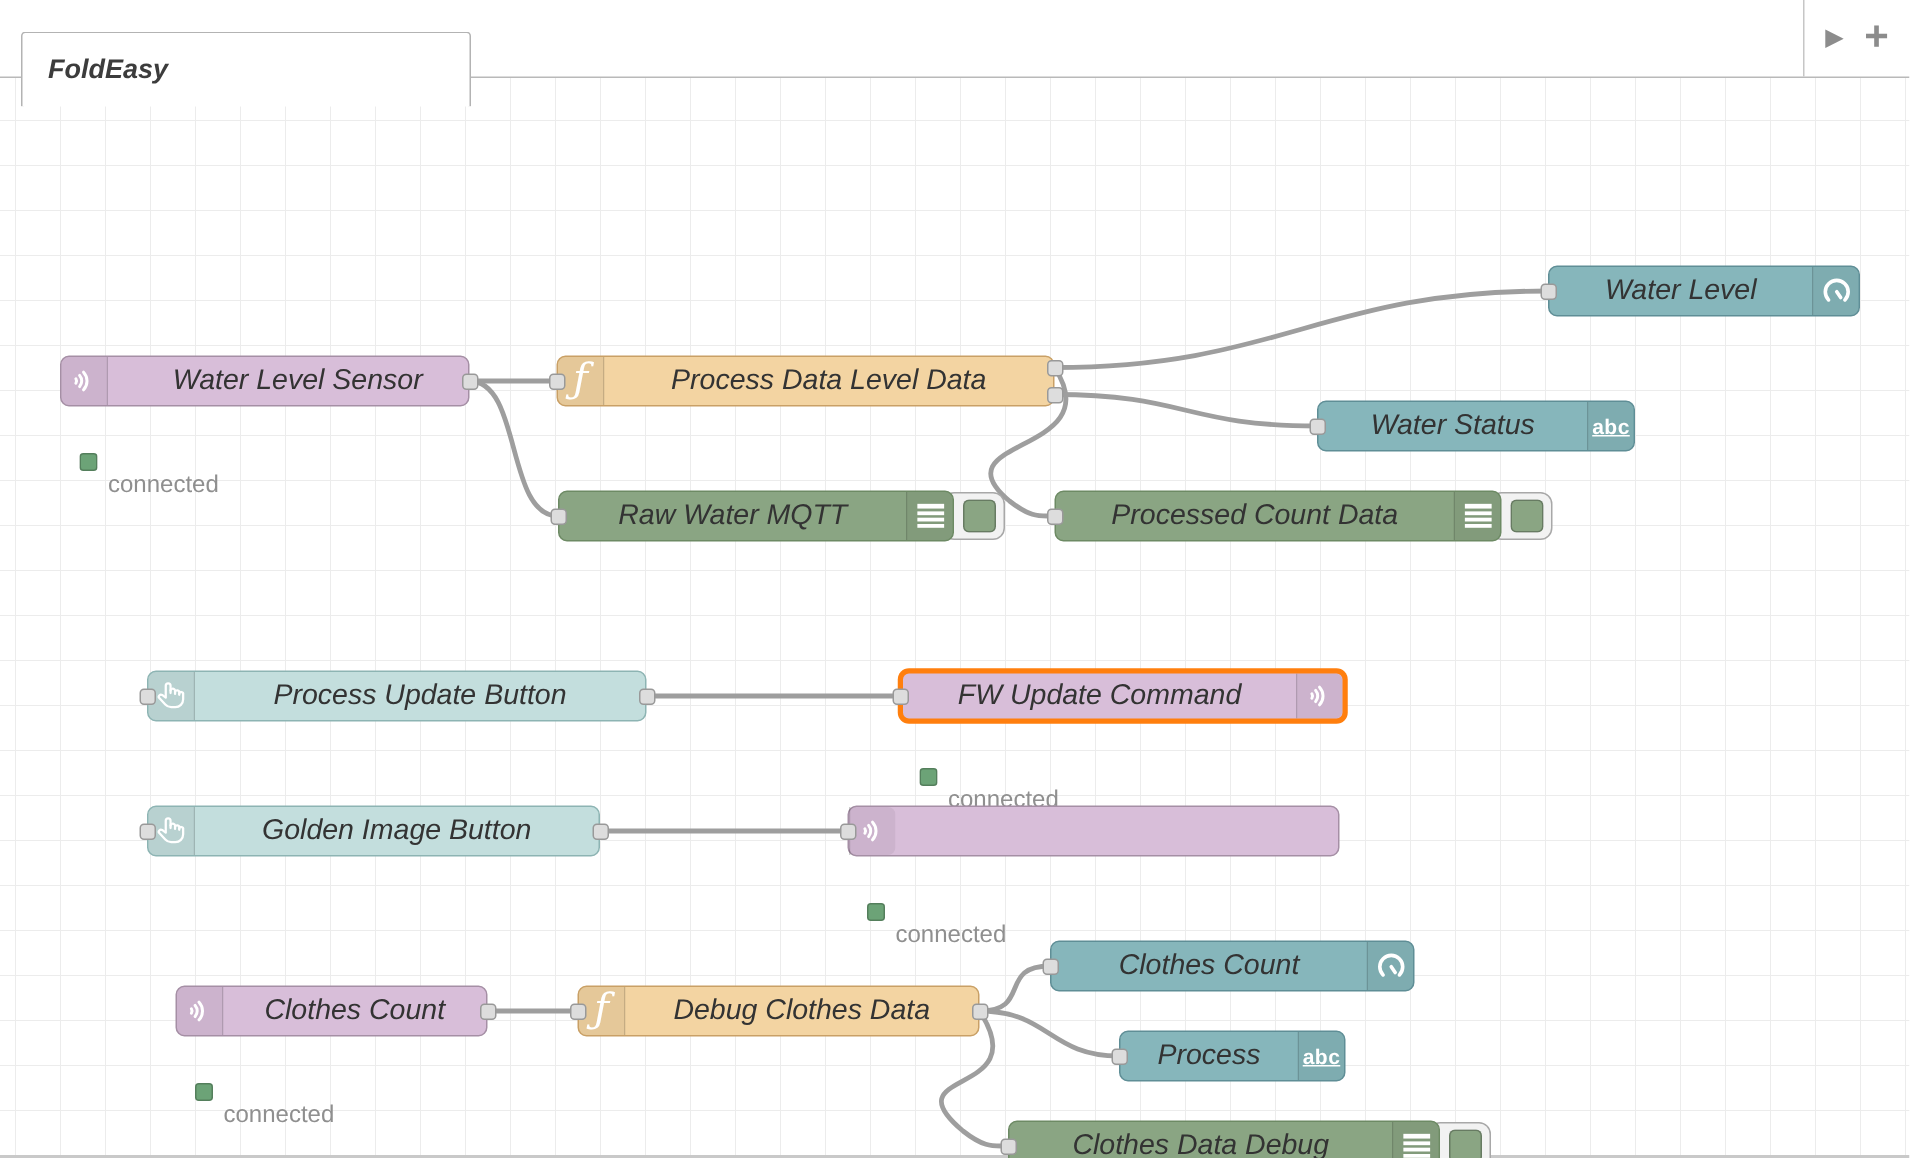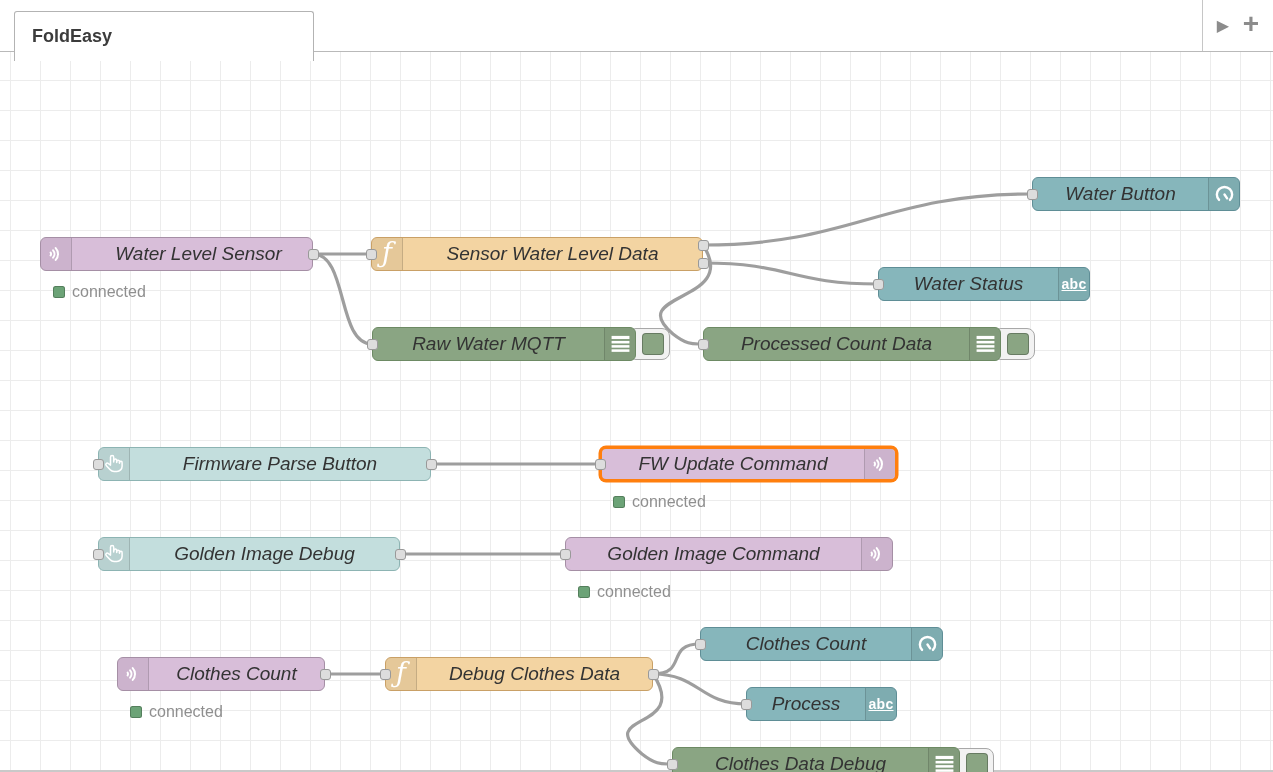--- a/index.html
+++ b/index.html
@@ -6,23 +6,23 @@
   body{
     width:1273px;height:772px;overflow:hidden;background:#fff;
     font-family:"Liberation Sans",sans-serif;position:relative;
   }
   
   .tabbar{
     position:absolute;top:0;left:0;width:1273px;height:52px;background:#fff;
     border-bottom:1px solid #b9b9b9;box-sizing:border-box;z-index:50;
   }
   .tab{
-    position:absolute;left:14px;top:11px;width:300px;height:50px;background:#fff;
+    position:absolute;left:14px;top:21px;width:300px;height:50px;background:#fff;
     border:1px solid #b3b3b3;border-bottom:none;border-radius:3px 3px 0 0;
-    display:flex;align-items:center;padding-left:17px;box-sizing:border-box;z-index:55;
+    display:flex;align-items:center;padding-left:17px;box-sizing:border-box;z-index:55;font-style:italic;
   }
   .tab-label{font-size:18px;font-weight:bold;color:#3c3c3c;}
   .tab-controls{
     position:absolute;right:0;top:0;width:70px;height:51px;
     border-left:1px solid #c6c6c6;display:flex;align-items:center;justify-content:space-evenly;
   }
   .ctrl{color:#8c8c8c;cursor:pointer;line-height:1;}
   .ctrl.next{font-size:16px;}
   .ctrl.plus{font-size:28px;font-weight:bold;margin-top:-4px;}
   
@@ -49,21 +49,21 @@
     font-style:italic;font-size:19px;color:#333;white-space:nowrap;padding:0 4px;overflow:hidden;
   }
   .ficon{font-family:"DejaVu Serif",serif;font-style:italic;color:#fff;font-size:27px;line-height:1;margin-top:-3px;}
   .abc{color:#fff;font-weight:bold;font-size:14px;text-decoration:underline;letter-spacing:.3px;}
   .port{
     position:absolute;width:11px;height:11px;border-radius:3px;background:#ddd;
     border:1px solid #999;box-sizing:border-box;z-index:40;cursor:crosshair;
   }
   .status{position:absolute;display:flex;align-items:center;gap:7px;z-index:25;}
   .status .dot{width:12px;height:12px;border-radius:2.5px;box-sizing:border-box;border:1px solid rgba(0,0,0,0.22);}
-  .status .stext{font-size:16px;color:#8f8f8f;}
+  .status .stext{font-size:16px;color:#8f8f8f;margin-top:32px;}
   .toggle{
     position:absolute;width:42px;height:32px;border-radius:8px;background:#f2f2f2;
     border:1px solid #a8a8a8;box-sizing:border-box;z-index:20;cursor:pointer;
   }
   .toggle .inner{
     position:absolute;left:13px;right:5px;top:4px;bottom:4px;border-radius:4px;
     border:1px solid rgba(0,0,0,0.25);
   }
 </style>
 </head>
@@ -107,27 +107,27 @@
         </div>
         <div class="port" style="left: 307.5px; top: 196.5px;"></div>
         <div class="status" style="left: 53px; top: 231px;">
           <span class="dot" style="background:#6ca377"></span>
                  <span class="stext">connected</span>
         </div>
         <div class="node" style="left: 371px; top: 185px; width: 332px; background: rgb(243, 212, 162); border-color: rgb(201, 160, 102);">
           <div class="icon-area left">
             <span class="ficon">ƒ</span>
           </div>
-          <div class="label">Sensor Water Level Data</div>
+          <div class="label">Process Data Level Data</div>
         </div>
         <div class="port" style="left: 365.5px; top: 196.5px;"></div>
         <div class="port" style="left: 697.5px; top: 187.5px;"></div>
         <div class="port" style="left: 697.5px; top: 205.5px;"></div>
         <div class="node" style="left: 1032px; top: 125px; width: 208px; background: rgb(134, 182, 187); border-color: rgb(95, 142, 150);">
-          <div class="label">Water Button</div>
+          <div class="label">Water Level</div>
           <div class="icon-area right">
       <svg width="23" height="23" viewBox="0 0 22 22" fill="none" stroke="#fff" stroke-width="2.3" stroke-linecap="round">
         <path d="M5.8 16.2 A 7.3 7.3 0 1 1 16.2 16.2"></path>
         <path d="M11 11 l2.5 3.7"></path>
       </svg>
           </div>
         </div>
         <div class="port" style="left: 1026.5px; top: 136.5px;"></div>
         <div class="node" style="left: 878px; top: 215px; width: 212px; background: rgb(134, 182, 187); border-color: rgb(95, 142, 150);">
           <div class="label">Water Status</div>
@@ -172,21 +172,21 @@
         <div class="port" style="left: 697.5px; top: 286.5px;"></div>
         <div class="node" style="left: 98px; top: 395px; width: 333px; background: rgb(195, 222, 221); border-color: rgb(141, 180, 179);">
           <div class="icon-area left">
       <svg width="24" height="24" viewBox="0 0 24 24" fill="none" stroke="#fff" stroke-width="1.5" stroke-linecap="round" stroke-linejoin="round">
         <path d="M8.5 12.5 V5.2 a1.6 1.6 0 0 1 3.2 0 V10"></path>
         <path d="M11.7 8.4 a1.5 1.5 0 0 1 3 .3 V10.6"></path>
         <path d="M14.7 9.4 a1.4 1.4 0 0 1 2.8 .4 V11.2"></path>
         <path d="M17.5 10.4 a1.3 1.3 0 0 1 2.6 .5 v3.3 c0 2.9 -2.3 5.2 -5.2 5.2 h-2.8 c-1.5 0 -2.9 -.6 -3.9 -1.7 l-4 -4.3 c-1.1 -1.2 .5 -2.9 1.9 -2.1 l2.4 1.8"></path>
       </svg>
           </div>
-          <div class="label">Firmware Parse Button</div>
+          <div class="label">Process Update Button</div>
         </div>
         <div class="port" style="left: 92.5px; top: 406.5px;"></div>
         <div class="port" style="left: 425.5px; top: 406.5px;"></div>
         <div class="node selected" style="left: 600px; top: 395px; width: 297px; background: rgb(216, 190, 217); justify-content: space-between;">
           <div class="label">FW Update Command</div>
           <div class="icon-area right">
       <svg width="22" height="22" viewBox="0 0 22 22" fill="none" stroke="#fff" stroke-width="2" stroke-linecap="round">
         <path d="M5.6 9.5 a2.9 2.9 0 0 1 0 3"></path>
         <path d="M8.1 7.3 a5.7 5.7 0 0 1 0 7.4"></path>
         <path d="M10.7 5.1 a8.7 8.7 0 0 1 0 11.8"></path>
@@ -200,26 +200,25 @@
         </div>
         <div class="node" style="left: 98px; top: 485px; width: 302px; background: rgb(195, 222, 221); border-color: rgb(141, 180, 179);">
           <div class="icon-area left">
       <svg width="24" height="24" viewBox="0 0 24 24" fill="none" stroke="#fff" stroke-width="1.5" stroke-linecap="round" stroke-linejoin="round">
         <path d="M8.5 12.5 V5.2 a1.6 1.6 0 0 1 3.2 0 V10"></path>
         <path d="M11.7 8.4 a1.5 1.5 0 0 1 3 .3 V10.6"></path>
         <path d="M14.7 9.4 a1.4 1.4 0 0 1 2.8 .4 V11.2"></path>
         <path d="M17.5 10.4 a1.3 1.3 0 0 1 2.6 .5 v3.3 c0 2.9 -2.3 5.2 -5.2 5.2 h-2.8 c-1.5 0 -2.9 -.6 -3.9 -1.7 l-4 -4.3 c-1.1 -1.2 .5 -2.9 1.9 -2.1 l2.4 1.8"></path>
       </svg>
           </div>
-          <div class="label">Golden Image Debug</div>
+          <div class="label">Golden Image Button</div>
         </div>
         <div class="port" style="left: 92.5px; top: 496.5px;"></div>
         <div class="port" style="left: 394.5px; top: 496.5px;"></div>
         <div class="node" style="left: 565px; top: 485px; width: 328px; background: rgb(216, 190, 217); border-color: rgb(165, 143, 165);">
-          <div class="label">Golden Image Command</div>
           <div class="icon-area right">
       <svg width="22" height="22" viewBox="0 0 22 22" fill="none" stroke="#fff" stroke-width="2" stroke-linecap="round">
         <path d="M5.6 9.5 a2.9 2.9 0 0 1 0 3"></path>
         <path d="M8.1 7.3 a5.7 5.7 0 0 1 0 7.4"></path>
         <path d="M10.7 5.1 a8.7 8.7 0 0 1 0 11.8"></path>
       </svg>
           </div>
         </div>
         <div class="port" style="left: 559.5px; top: 496.5px;"></div>
         <div class="status" style="left: 578px; top: 531px;">

